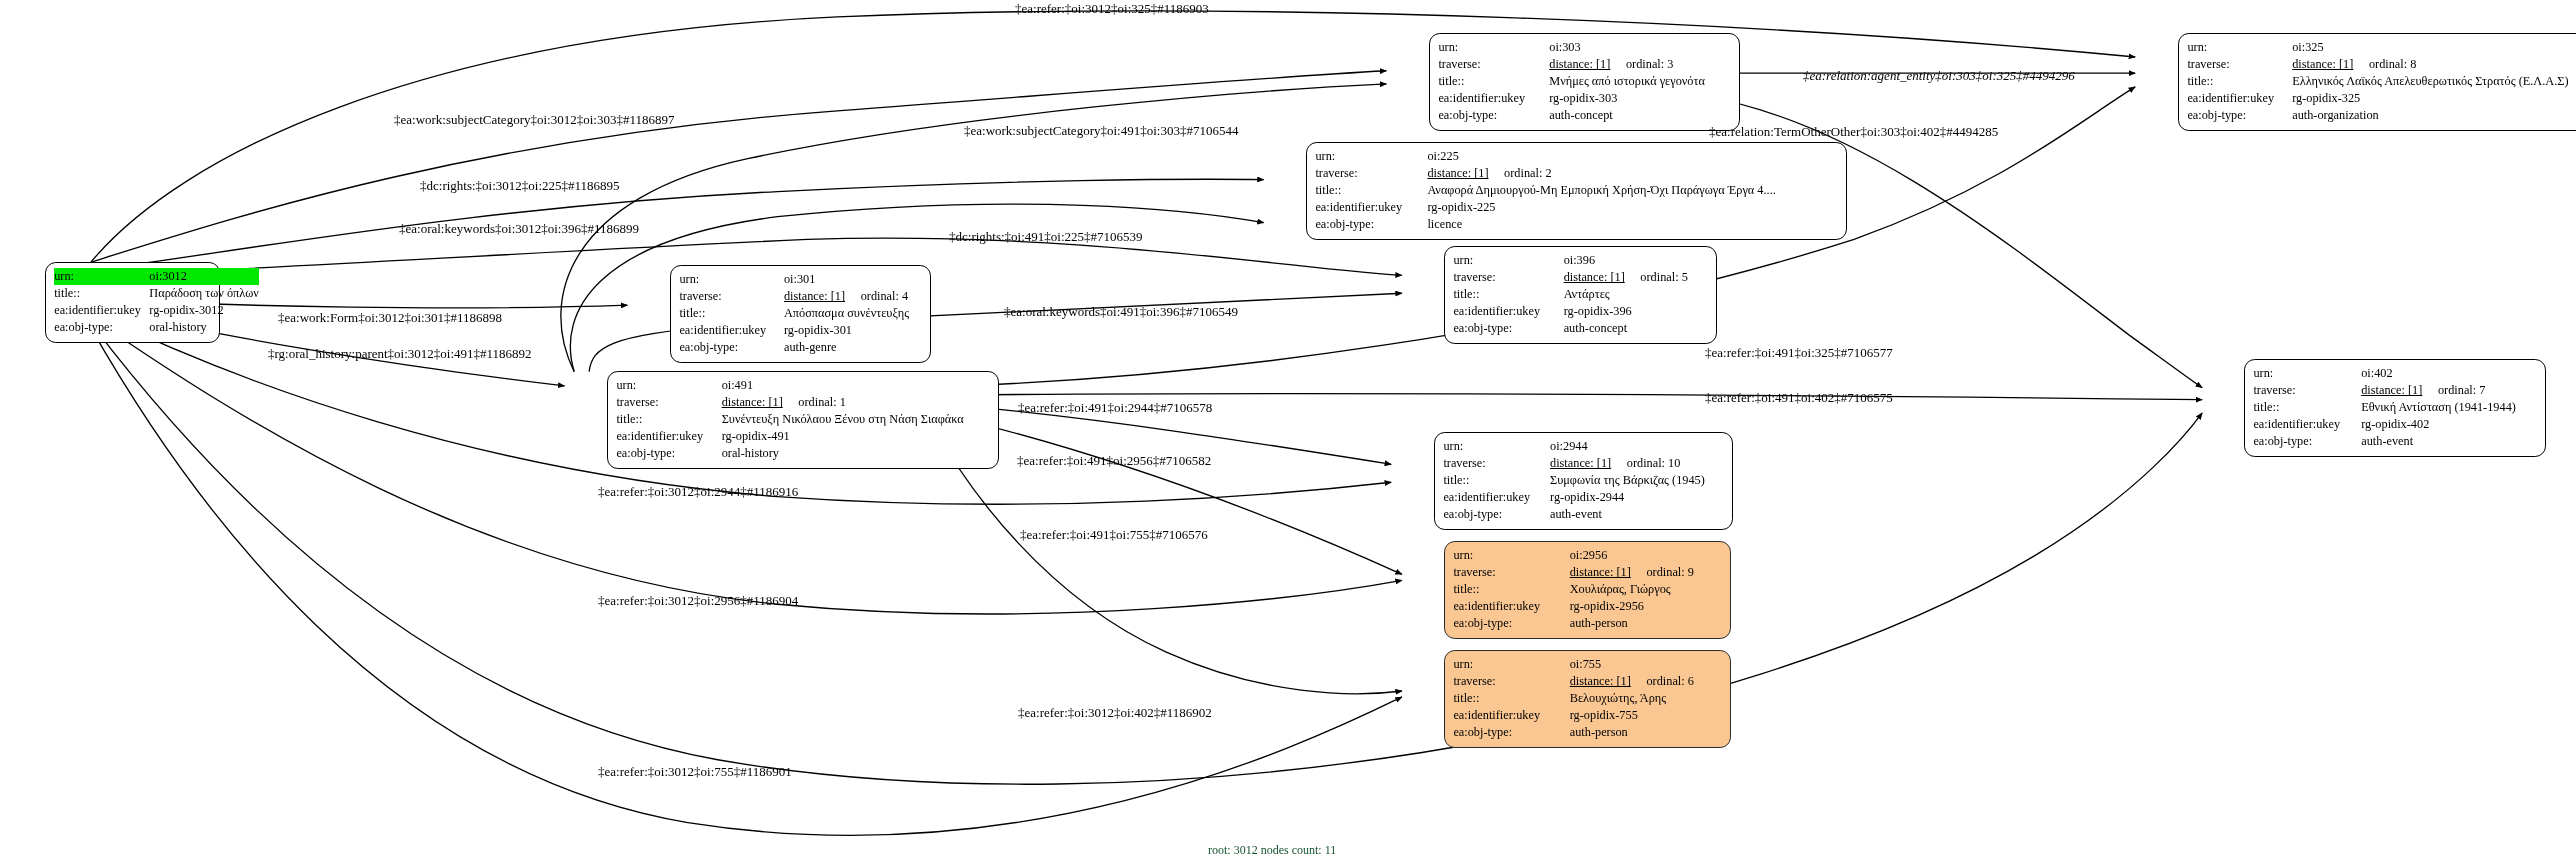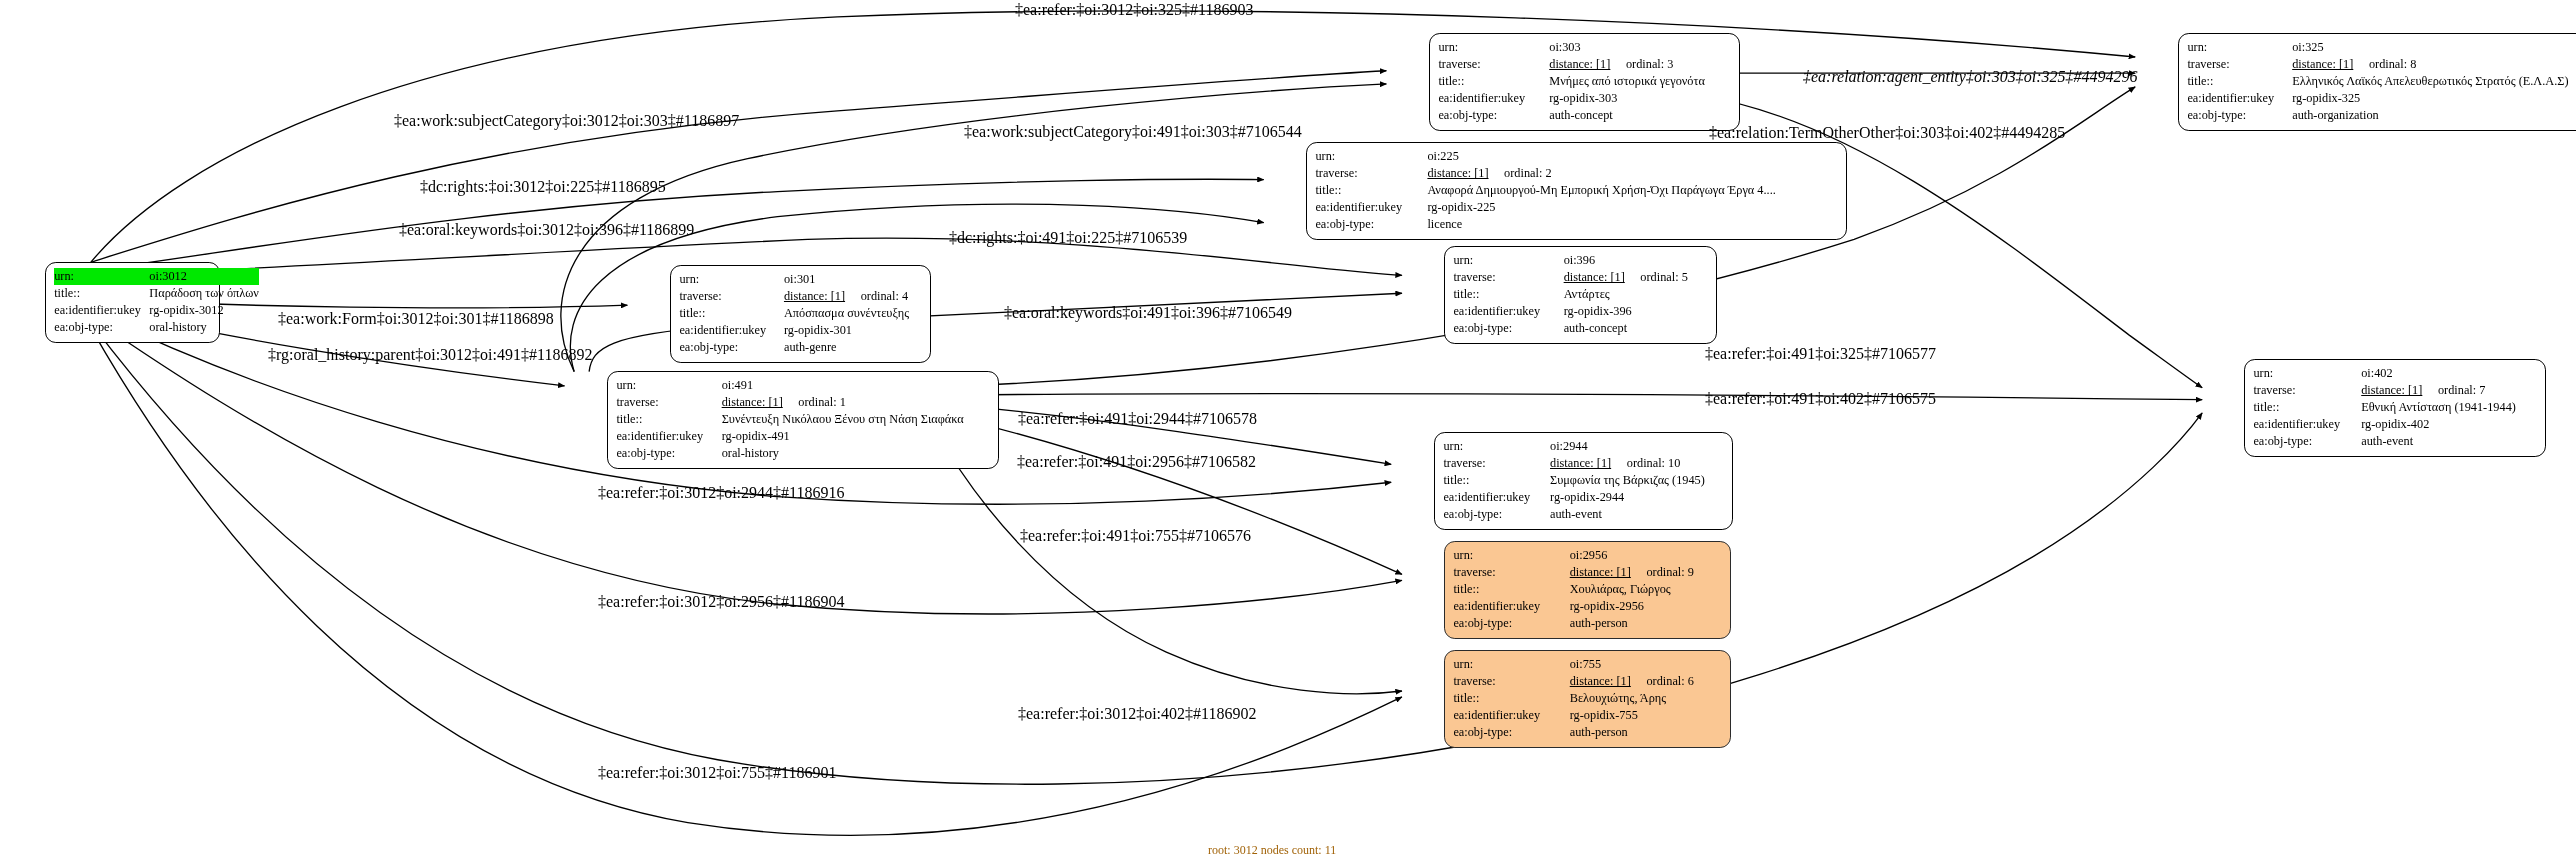--- a/index.html
+++ b/index.html
@@ -53,30 +53,30 @@
   .node td.k { padding-right: 8.4px; }
   .node td.v { }
   .node td.hl {
     background: #00e800;
   }
   .trav-d { display: inline-block; text-decoration: underline; }
   .trav-o { display: inline-block; padding-left: 15.6px; }
   .edge-label {
     position: absolute;
     font-family: "Liberation Serif", "DejaVu Serif", serif;
-    font-size: 16px;
+    font-size: 13px;
     color: #000000;
     white-space: nowrap;
     z-index: 6;
   }
   .footer {
     position: absolute;
     font-family: "Liberation Serif", "DejaVu Serif", serif;
     font-size: 12px;
-    color: #a16207;
+    color: #14532d;
     white-space: nowrap;
   }
 </style>
 </head>
 <body>
 
 <div id="stage">
 
   <svg id="edge-layer" viewBox="0 0 4307 1449" width="2576" height="867" xmlns="http://www.w3.org/2000/svg">
     <defs>
@@ -447,21 +447,21 @@
   <div class="edge-label" style="left:1803px; top:68px;font-style:italic;">‡ea:relation:agent_entity‡oi:303‡oi:325‡#4494296</div>
   <div class="edge-label" style="left:1709px; top:124px;">‡ea:relation:TermOtherOther‡oi:303‡oi:402‡#4494285</div>
   <div class="edge-label" style="left:420px;  top:178px;">‡dc:rights:‡oi:3012‡oi:225‡#1186895</div>
   <div class="edge-label" style="left:399px;  top:221px;">‡ea:oral:keywords‡oi:3012‡oi:396‡#1186899</div>
   <div class="edge-label" style="left:949px; top:229px;">‡dc:rights:‡oi:491‡oi:225‡#7106539</div>
   <div class="edge-label" style="left:1004px; top:304px;">‡ea:oral:keywords‡oi:491‡oi:396‡#7106549</div>
   <div class="edge-label" style="left:278px;  top:310px;">‡ea:work:Form‡oi:3012‡oi:301‡#1186898</div>
   <div class="edge-label" style="left:268px;  top:346px;">‡rg:oral_history:parent‡oi:3012‡oi:491‡#1186892</div>
   <div class="edge-label" style="left:1705px; top:345px;">‡ea:refer:‡oi:491‡oi:325‡#7106577</div>
   <div class="edge-label" style="left:1705px; top:381px;margin-top:9px;">‡ea:refer:‡oi:491‡oi:402‡#7106575</div>
-  <div class="edge-label" style="left:1018px; top:410px;">‡ea:refer:‡oi:491‡oi:2944‡#7106578</div>
+  <div class="edge-label" style="left:1018px; top:400px;">‡ea:refer:‡oi:491‡oi:2944‡#7106578</div>
   <div class="edge-label" style="left:1017px; top:453px;">‡ea:refer:‡oi:491‡oi:2956‡#7106582</div>
   <div class="edge-label" style="left:598px; top:484px;">‡ea:refer:‡oi:3012‡oi:2944‡#1186916</div>
   <div class="edge-label" style="left:1020px; top:527px;">‡ea:refer:‡oi:491‡oi:755‡#7106576</div>
   <div class="edge-label" style="left:598px; top:593px;">‡ea:refer:‡oi:3012‡oi:2956‡#1186904</div>
   <div class="edge-label" style="left:1018px; top:705px;">‡ea:refer:‡oi:3012‡oi:402‡#1186902</div>
   <div class="edge-label" style="left:598px; top:764px;">‡ea:refer:‡oi:3012‡oi:755‡#1186901</div>
 
   <div class="footer" style="left:1208px; top:843px;">root: 3012 nodes count: 11</div>
 
 </div>

